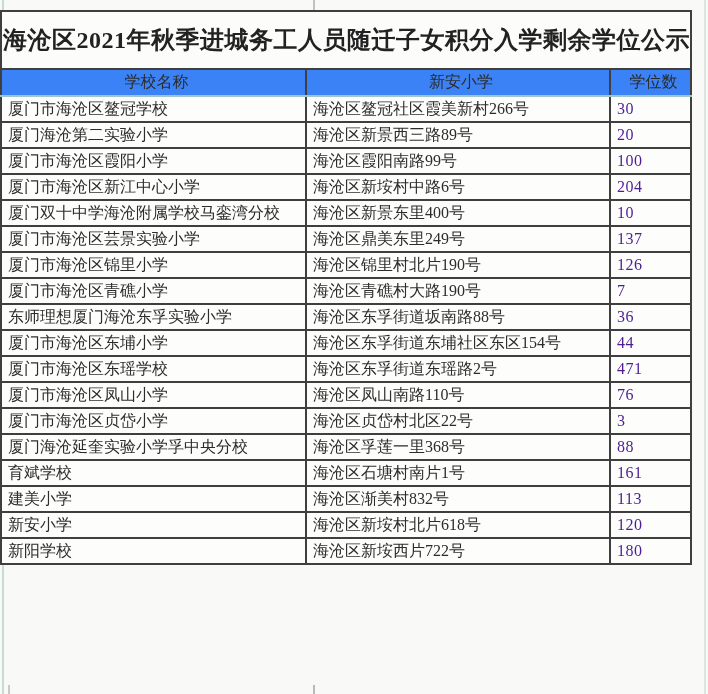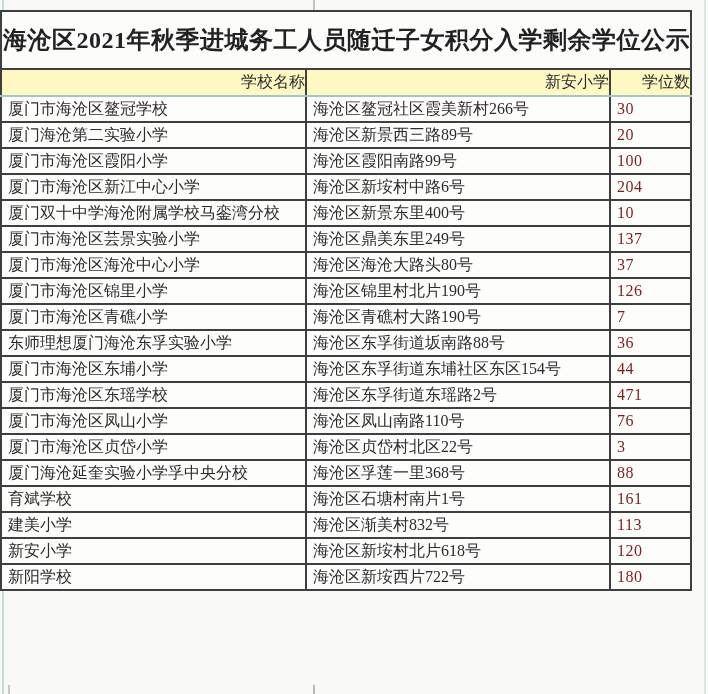--- a/index.html
+++ b/index.html
@@ -50,35 +50,35 @@
     height: 54px;
     text-align: center;
     font-size: 24px;
     font-weight: bold;
     letter-spacing: 0.5px;
     color: #222222;
     background: #fcfcfb;
   }
   tr.header-row th {
     height: 25px;
-    text-align: right;
+    text-align: center;
     font-weight: normal;
     font-size: 16px;
     padding: 0 0 0 6px;
     border-bottom: 2px solid #9fc8c0;
-    background: #fef9c3;
+    background: #3b82f6;
   }
   tbody td {
     height: 24px;
     font-size: 16px;
     padding: 0 0 0 6px;
     background: #fdfdfc;
   }
   tbody tr:first-child td { border-top: 2px solid #9fc8c0; }
-  td.cell-seats { letter-spacing: 0.5px; color: #7f1d1d; }
+  td.cell-seats { letter-spacing: 0.5px; color: #4c1d95; }
 </style>
 </head>
 <body>
 
 <div class="page">
 
   <div class="gridline gl-left-teal"></div>
   <div class="gridline gl-right-teal"></div>
   <div class="gridline gl-top-stub"></div>
   <div class="gridline gl-bot-stub-1"></div>
@@ -123,25 +123,20 @@
         </tr>
         <tr>
           <td class="cell-school">厦门双十中学海沧附属学校马銮湾分校</td>
           <td class="cell-address">海沧区新景东里400号</td>
           <td class="cell-seats">10</td>
         </tr>
         <tr>
           <td class="cell-school">厦门市海沧区芸景实验小学</td>
           <td class="cell-address">海沧区鼎美东里249号</td>
           <td class="cell-seats">137</td>
-        </tr>
-        <tr>
-          <td class="cell-school">厦门市海沧区海沧中心小学</td>
-          <td class="cell-address">海沧区海沧大路头80号</td>
-          <td class="cell-seats">37</td>
         </tr>
         <tr>
           <td class="cell-school">厦门市海沧区锦里小学</td>
           <td class="cell-address">海沧区锦里村北片190号</td>
           <td class="cell-seats">126</td>
         </tr>
         <tr>
           <td class="cell-school">厦门市海沧区青礁小学</td>
           <td class="cell-address">海沧区青礁村大路190号</td>
           <td class="cell-seats">7</td>

